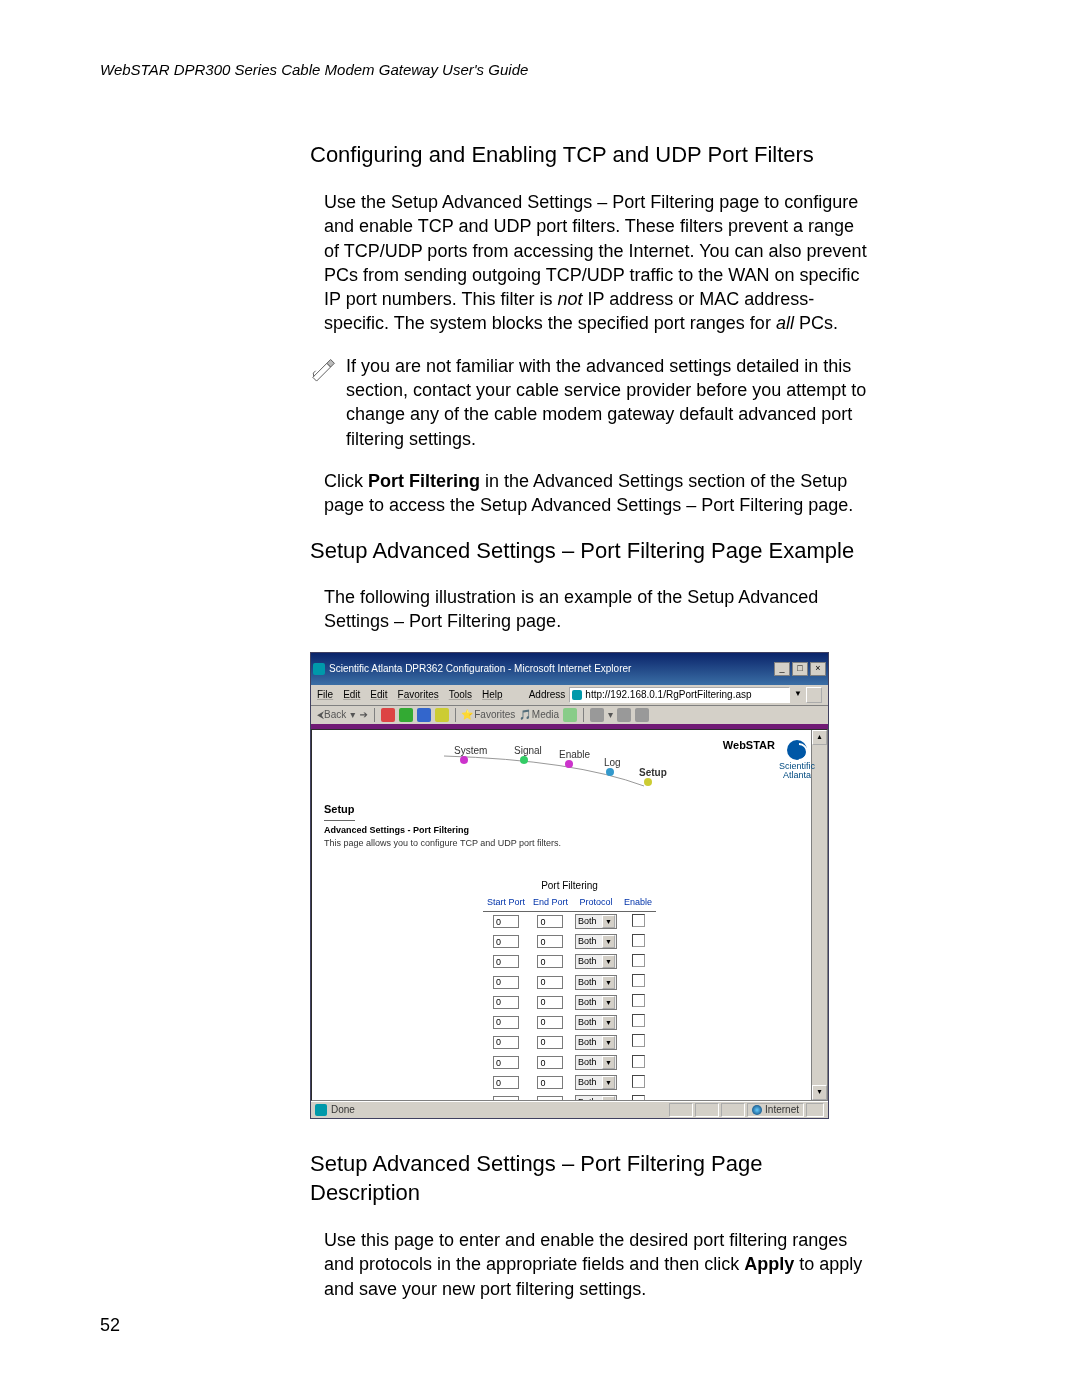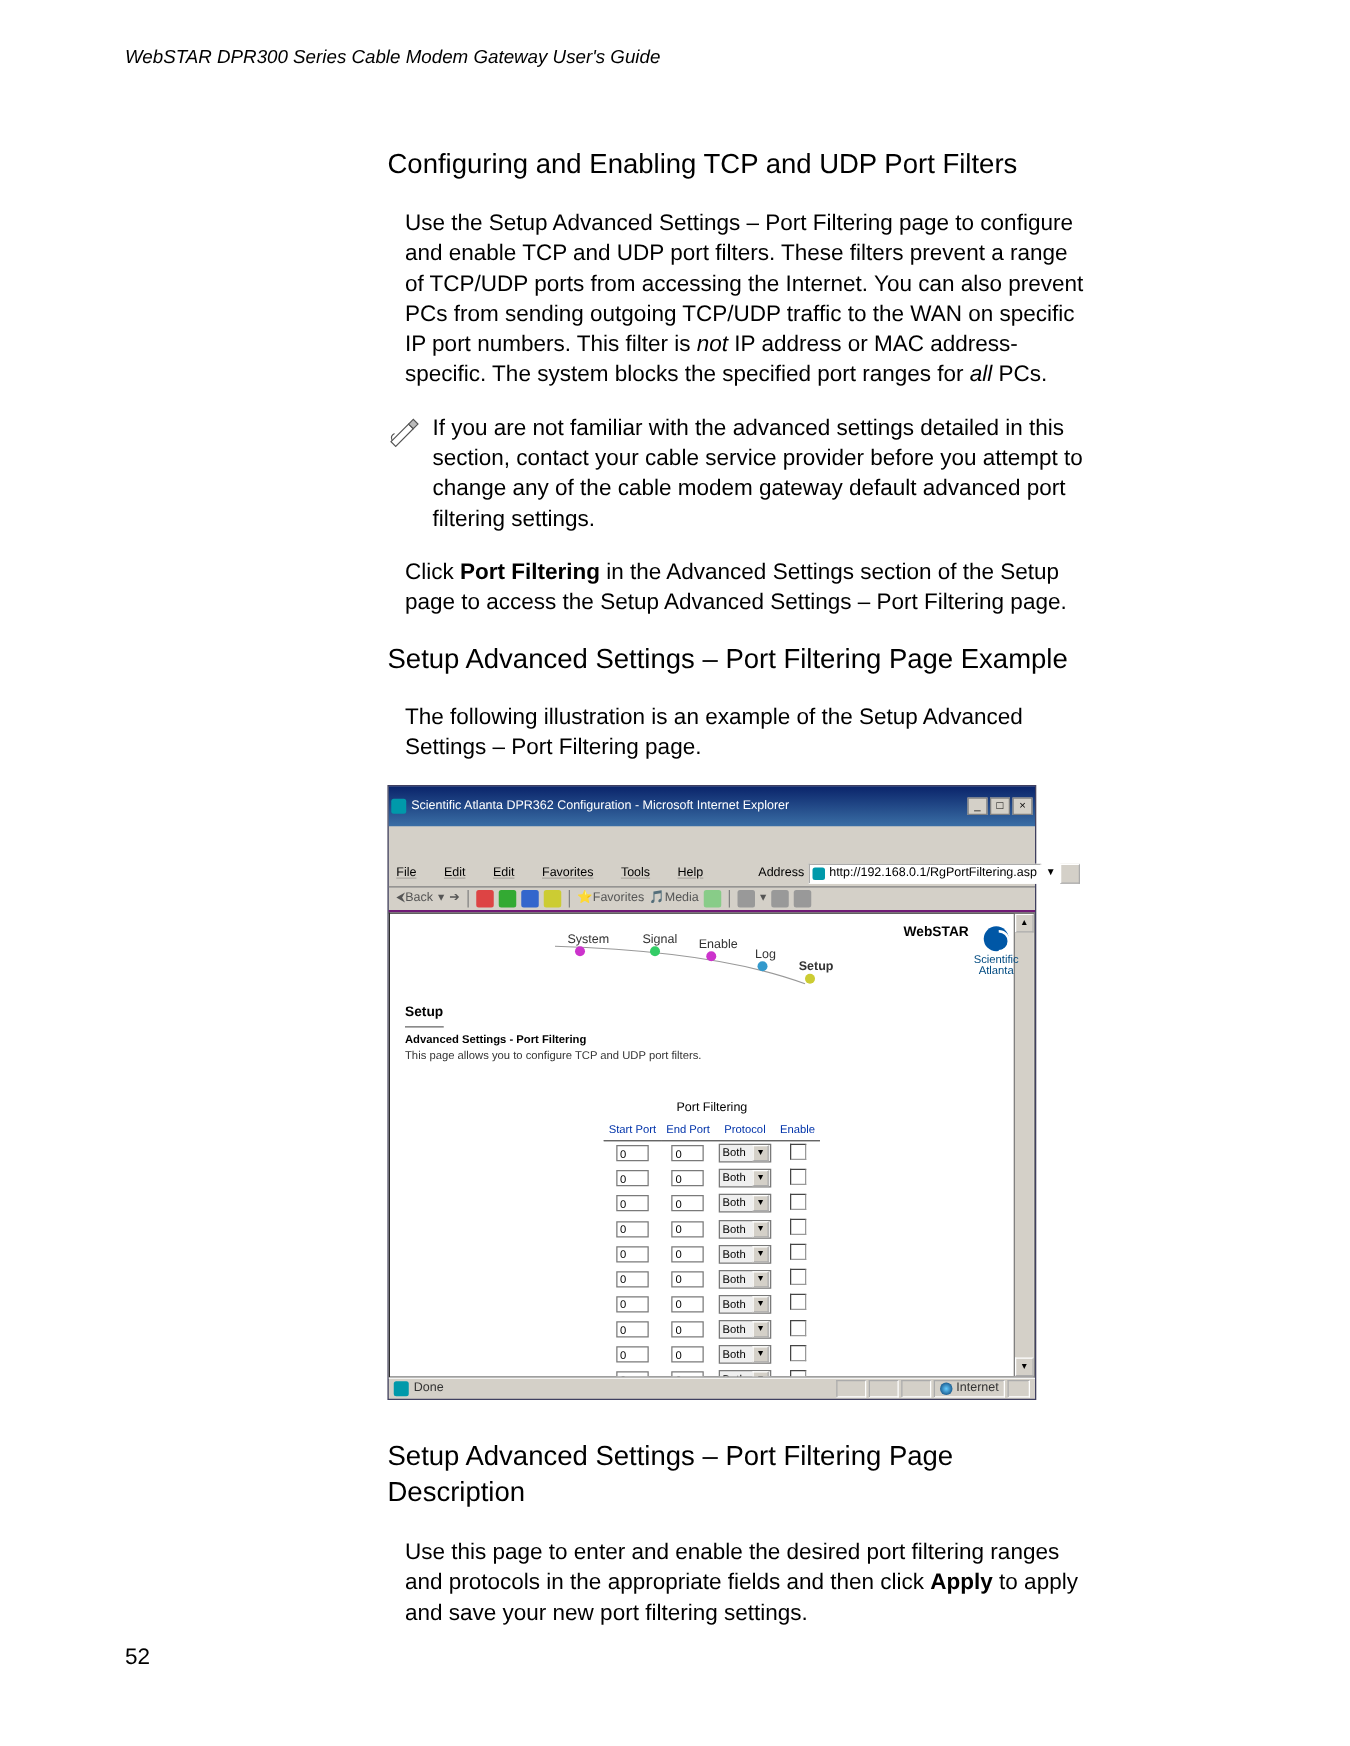--- a/index.html
+++ b/index.html
@@ -7,21 +7,21 @@
     background: #fff;
     font-family: Arial, Helvetica, sans-serif;
     color: #000;
     width: 1080px;
     height: 1397px;
     position: relative;
     font-size: 18px;
     line-height: 1.35;
   }
   .page {
-    padding: 36px 90px 40px 100px;
+    padding: 60px 90px 40px 100px;
     box-sizing: border-box;
   }
   .run-head {
     font-style: italic;
     font-size: 15px;
     margin-bottom: 60px;
   }
   .content {
     margin-left: 210px;
     max-width: 560px;
@@ -64,30 +64,30 @@
     padding: 0 2px;
     font-size: 10px;
   }
   .titlebar .ic { width:12px;height:12px;background:#09a;border-radius:2px;margin-right:4px;display:inline-block; }
   .titlebar .spacer { flex:1; }
   .winbtn {
     width:14px;height:12px;background:#d4d0c8;border:1px solid #808080;margin-left:2px;
     font-size:9px;line-height:10px;text-align:center;color:#000;
   }
   .menubar {
-    display:flex;align-items:center;gap:22px;
-    padding:2px 6px;font-size:10px;border-bottom:1px solid #808080;margin-top:28px;
+    display:flex;align-items:center;gap:10px;
+    padding:2px 6px;font-size:10px;border-bottom:1px solid #808080;
   }
   .menubar .mitem { text-decoration: underline; text-decoration-color: rgba(0,0,0,0.2); }
   .addr { flex:1;display:flex;align-items:center;gap:4px;font-size:10px; }
   .addr .box { border:1px inset #fff;background:#fff;padding:0 2px;flex:1;display:flex;align-items:center; }
   .addr .go { width:14px;height:14px;background:#d4d0c8;border:1px outset #fff; }
   .toolbar {
     display:flex;align-items:center;gap:4px;padding:2px 6px;font-size:10px;
-    border-bottom:2px solid #701a75;color:#555;
+    border-bottom:5px solid #701a75;color:#555;
   }
   .tb-sep { width:1px;height:14px;background:#808080;margin:0 2px; }
   .tb-ic { width:14px;height:14px;border-radius:2px;display:inline-block; }
   .content-pane {
     background:#fff;height:370px;overflow:hidden;border:1px inset #808080;margin:0;position:relative;
   }
   .vscroll {
     position:absolute;right:0;top:0;bottom:0;width:15px;background:#d4d0c8;border-left:1px solid #808080;
   }
   .vscroll .btn{width:13px;height:13px;background:#d4d0c8;border:1px outset #fff;margin:0 auto;font-size:8px;text-align:center;line-height:11px;}

